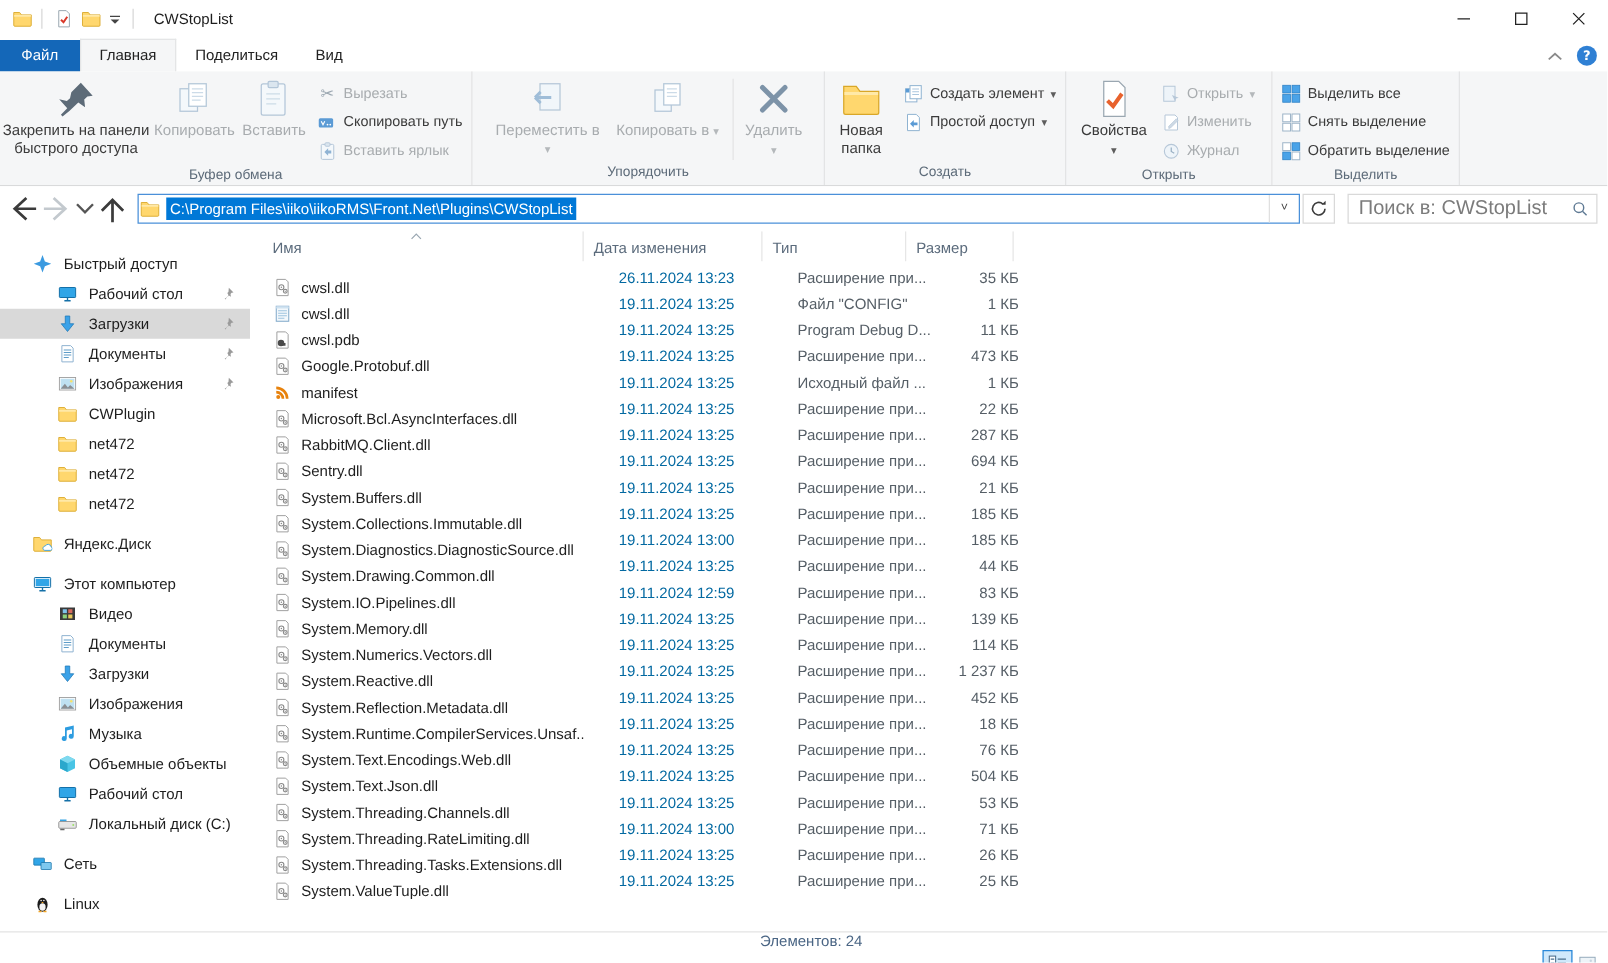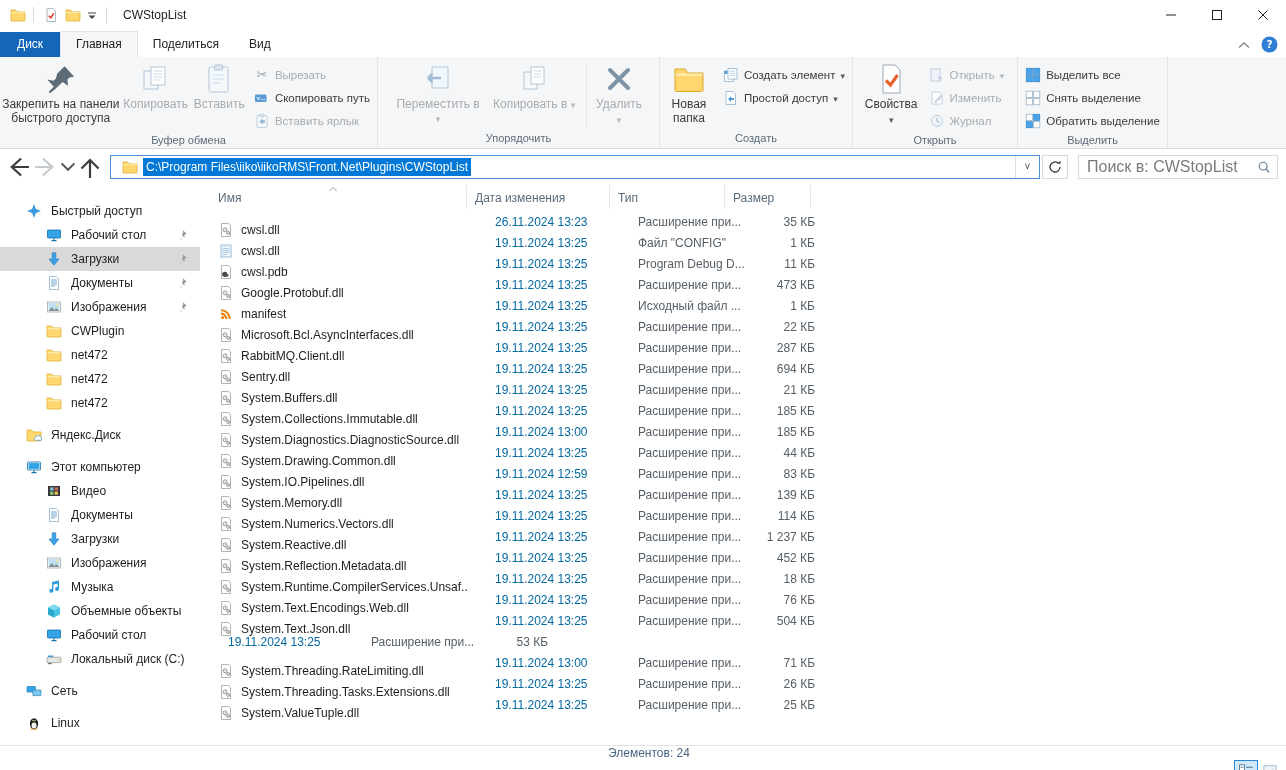--- a/index.html
+++ b/index.html
@@ -51,21 +51,21 @@
   .vsep { width:1px; background:#e3e4e5; margin:4px 4px 2px; }
   .scissors { font-size:13px; color:#9aa6b0; line-height:16px; }
 
   
   .navbar { height:36px; display:flex; align-items:center; background:#fff; padding:0 8px 0 4px; }
   .nav-btn { width:28px; height:26px; border:none; background:transparent; font-size:15px; color:#333;
              display:flex; align-items:center; justify-content:center; padding:0; }
   .nav-btn.dim { color:#c0c6cb; }
   .nav-chev { width:16px; font-size:10px; color:#555; }
   .addressbox { flex:1; height:24px; border:1px solid #4a90d9; display:flex; align-items:center;
-                margin:0 2px 0 6px; background:#fff; padding-left:11px; }
+                margin:0 2px 0 6px; background:#fff; padding-left:1px; }
   .addr-folder { width:16px; height:16px; margin-right:5px; flex:0 0 16px; }
   .addr-path { background:#0078d7; color:#fff; padding:2px 3px; font-size:12px; white-space:nowrap; }
   .addr-caret { margin-left:auto; width:24px; text-align:center; font-size:10px; color:#444;
                 border-left:1px solid #e0e0e0; align-self:stretch; line-height:22px; }
   .refresh-btn { width:26px; height:24px; border:1px solid #d9d9d9; background:#fff; margin-right:10px;
                  display:flex; align-items:center; justify-content:center; padding:4px; }
   .searchbox { width:200px; height:24px; border:1px solid #d9d9d9; display:flex; align-items:center;
                padding:0 6px 0 8px; }
   .search-ph { color:#7b7b7b; font-size:16px; flex:1; white-space:nowrap; overflow:hidden; }
   .search-ic { width:14px; height:14px; flex:0 0 14px; }
@@ -138,21 +138,21 @@
     <button class="win-ctl"><span><svg viewBox="0 0 12 12">
             <rect x="1.5" y="1.5" width="9" height="9" fill="none" stroke="#222" stroke-width="1"></rect>
           </svg></span></button>
     <button class="win-ctl"><span><svg viewBox="0 0 12 12">
             <path d="M1.5 1.5l9 9M10.5 1.5l-9 9" stroke="#222" stroke-width="1"></path>
           </svg></span></button>
   </div>
 </div>
 
 <div class="tabrow">
-  <div class="tab tab-file">Диск</div>
+  <div class="tab tab-file">Файл</div>
   <div class="tab tab-active">Главная</div>
   <div class="tab">Поделиться</div>
   <div class="tab">Вид</div>
   <div class="tabrow-right">
     <span class="ribbon-collapse">
         <svg viewBox="0 0 14 10">
           <path d="M2 7.5L7 3l5 4.5" fill="none" stroke="#8a8a8a" stroke-width="1.4"></path>
         </svg>
       </span>
     <span class="help-icon">
@@ -1039,20 +1039,32 @@
                 <circle cx="10.2" cy="11" r=".5" fill="#8a8a8a"></circle>
               </svg>
             </span>
             <span class="fname">System.Text.Json.dll</span>
           </span>
     <span class="c-date">19.11.2024 13:25</span>
     <span class="c-type">Расширение при...</span>
     <span class="c-size">504 КБ</span>
   </div>
         <div class="frow">
+    <span class="c-name">
+            <span class="fic">
+              <svg viewBox="0 0 16 16">
+                <path d="M3.5 1.5h7l2 2v11h-9z" fill="#fff" stroke="#a0a0a0" stroke-width=".8"></path>
+                <circle cx="7.1" cy="7.8" r="2" fill="none" stroke="#8a8a8a" stroke-width=".9"></circle>
+                <circle cx="7.1" cy="7.8" r=".6" fill="#8a8a8a"></circle>
+                <circle cx="10.2" cy="11" r="1.5" fill="none" stroke="#8a8a8a" stroke-width=".9"></circle>
+                <circle cx="10.2" cy="11" r=".5" fill="#8a8a8a"></circle>
+              </svg>
+            </span>
+            <span class="fname">System.Threading.Channels.dll</span>
+          </span>
     <span class="c-date">19.11.2024 13:25</span>
     <span class="c-type">Расширение при...</span>
     <span class="c-size">53 КБ</span>
   </div>
         <div class="frow">
     <span class="c-name">
             <span class="fic">
               <svg viewBox="0 0 16 16">
                 <path d="M3.5 1.5h7l2 2v11h-9z" fill="#fff" stroke="#a0a0a0" stroke-width=".8"></path>
                 <circle cx="7.1" cy="7.8" r="2" fill="none" stroke="#8a8a8a" stroke-width=".9"></circle>

